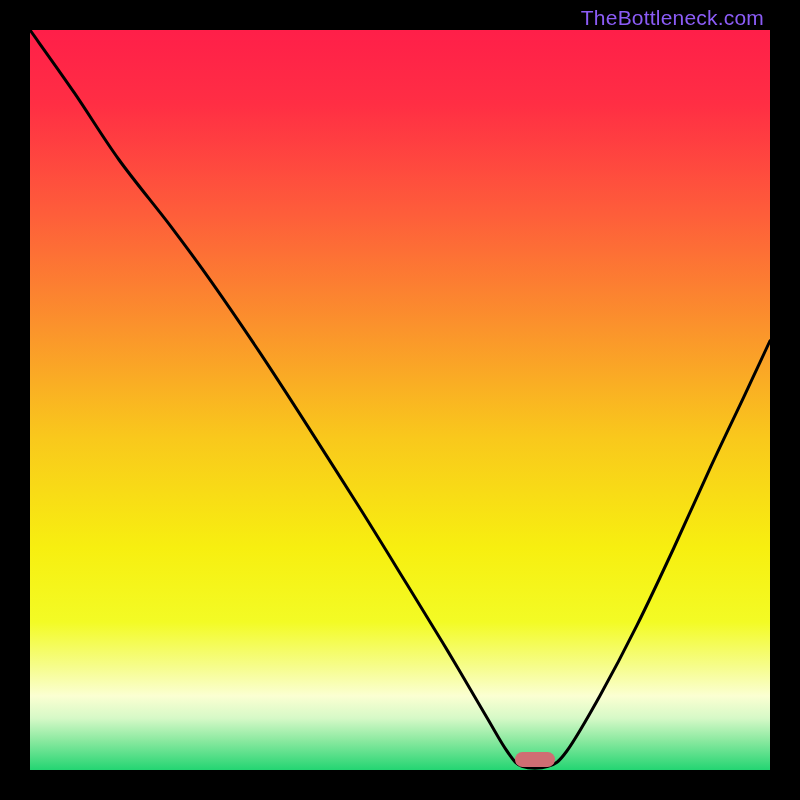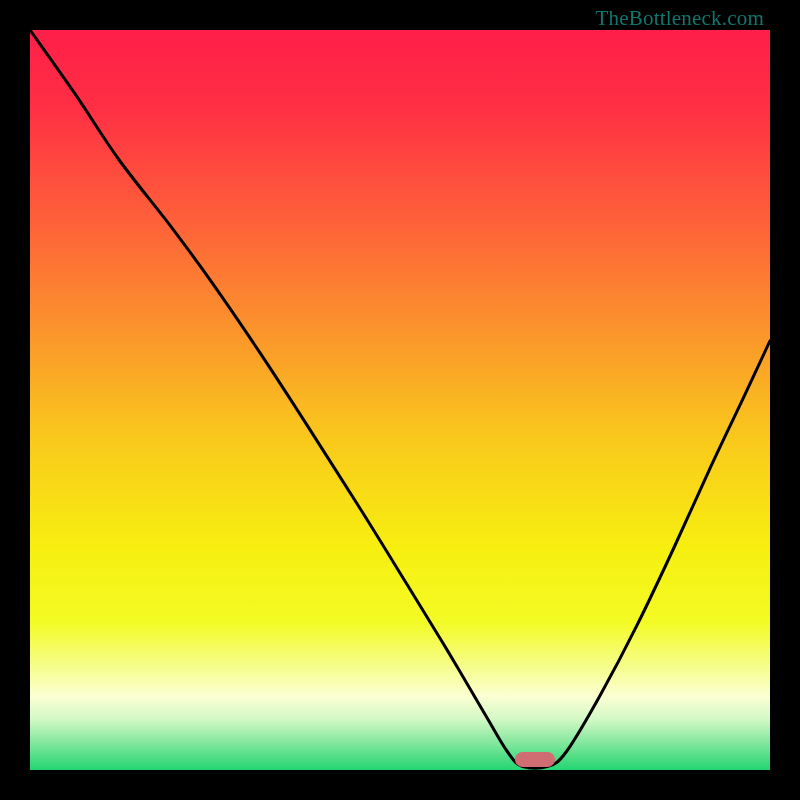--- a/index.html
+++ b/index.html
@@ -25,25 +25,24 @@
     overflow: hidden;
   }
   .gradient {
     position: absolute;
     inset: 0;
   }
   .watermark {
     position: absolute;
     top: 6px;
     right: 36px;
-    color: #0f766e;
+    color: #8b5cf6;
     font-size: 21px;
     font-weight: 500;
     letter-spacing: 0.2px;
-    font-family: Liberation Serif, serif;
   }
   .curve {
     position: absolute;
     inset: 0;
     pointer-events: none;
   }
   .marker {
     position: absolute;
     background: #cf6d73;
     border-radius: 10px;

